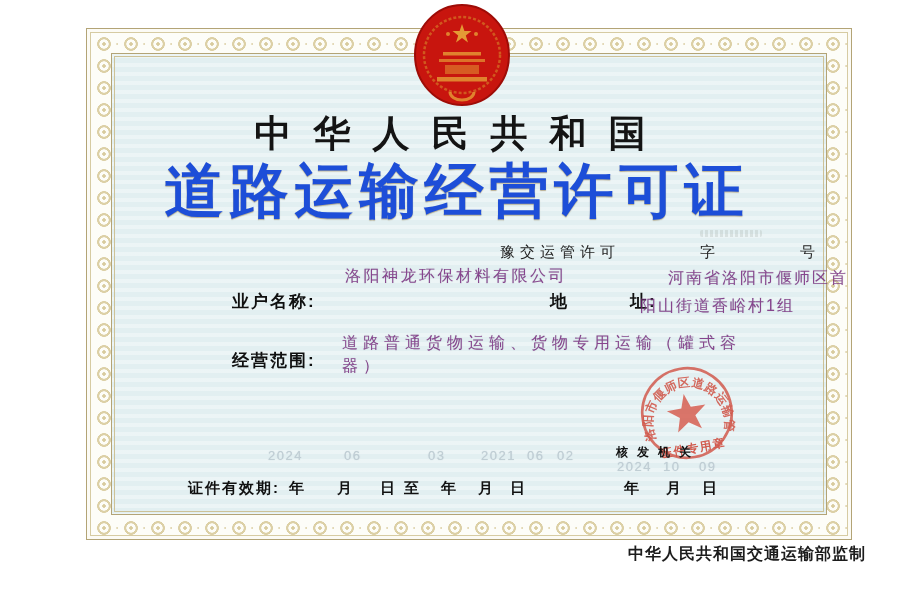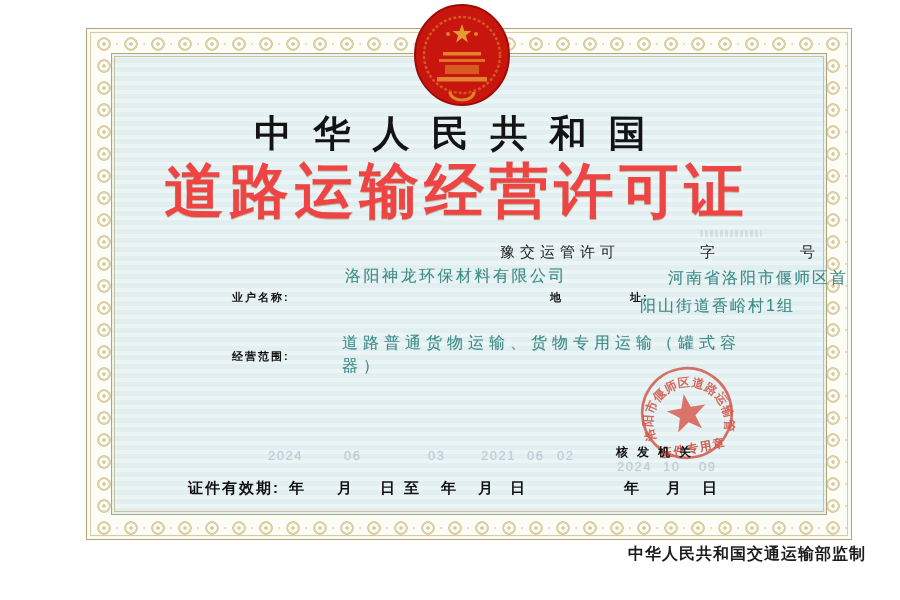--- a/index.html
+++ b/index.html
@@ -39,42 +39,42 @@
 
   
   .country-title{
     left:0;right:0;top:109px;text-align:center;
     font-size:37px;font-weight:bold;color:#141414;
     letter-spacing:22px;text-indent:22px;
   }
   .main-title{
     left:8px;right:0;top:152px;text-align:center;
     font-family:"DejaVu Serif", serif;
-    font-size:59px;font-weight:bold;color:#ef4444;
+    font-size:59px;font-weight:bold;color:#1d4ed8;
     letter-spacing:6px;text-indent:6px;
     text-shadow:0 1px 1px rgba(122,88,22,0.45);
   }
 
   
   .permit-prefix{left:500px;top:243px;font-size:15px;color:#222;font-weight:400;letter-spacing:5px;}
   .permit-zi{left:700px;top:243px;font-size:15px;color:#222;font-weight:500;}
   .permit-hao{left:800px;top:243px;font-size:15px;color:#222;font-weight:500;}
 
   
-  .field-label{font-size:11px;font-weight:bold;color:#101010;letter-spacing:2px;}
+  .field-label{font-size:17px;font-weight:bold;color:#101010;letter-spacing:2px;}
   .lbl-owner{left:232px;top:290px;}
   .lbl-di{left:550px;top:290px;}
   .lbl-zhi{left:630px;top:290px;}
   .lbl-scope{left:232px;top:349px;}
   .lbl-validity{left:188px;top:479px;font-size:15px;letter-spacing:2px;}
   .lbl-authority{left:616px;top:444px;font-size:12px;letter-spacing:9px;}
 
   
   .ghost{
-    color:#0f766e;opacity:0.8;font-size:16px;letter-spacing:2.5px;
+    color:#701a75;opacity:0.8;font-size:16px;letter-spacing:2.5px;
     text-shadow:0 0 1px rgba(156,173,180,0.8);white-space:nowrap;
   }
   .ghost-owner{left:345px;top:266px;}
   .ghost-addr1{left:668px;top:268px;letter-spacing:2px;}
   .ghost-addr2{left:640px;top:296px;letter-spacing:2px;}
   .ghost-scope1{left:342px;top:333px;letter-spacing:5px;}
   .ghost-scope2{left:342px;top:356px;letter-spacing:5px;}
   .gdate{
     font-size:13px;color:#bccad1;letter-spacing:1.5px;opacity:0.9;
     text-shadow:0 0 1px rgba(188,202,209,0.9);

